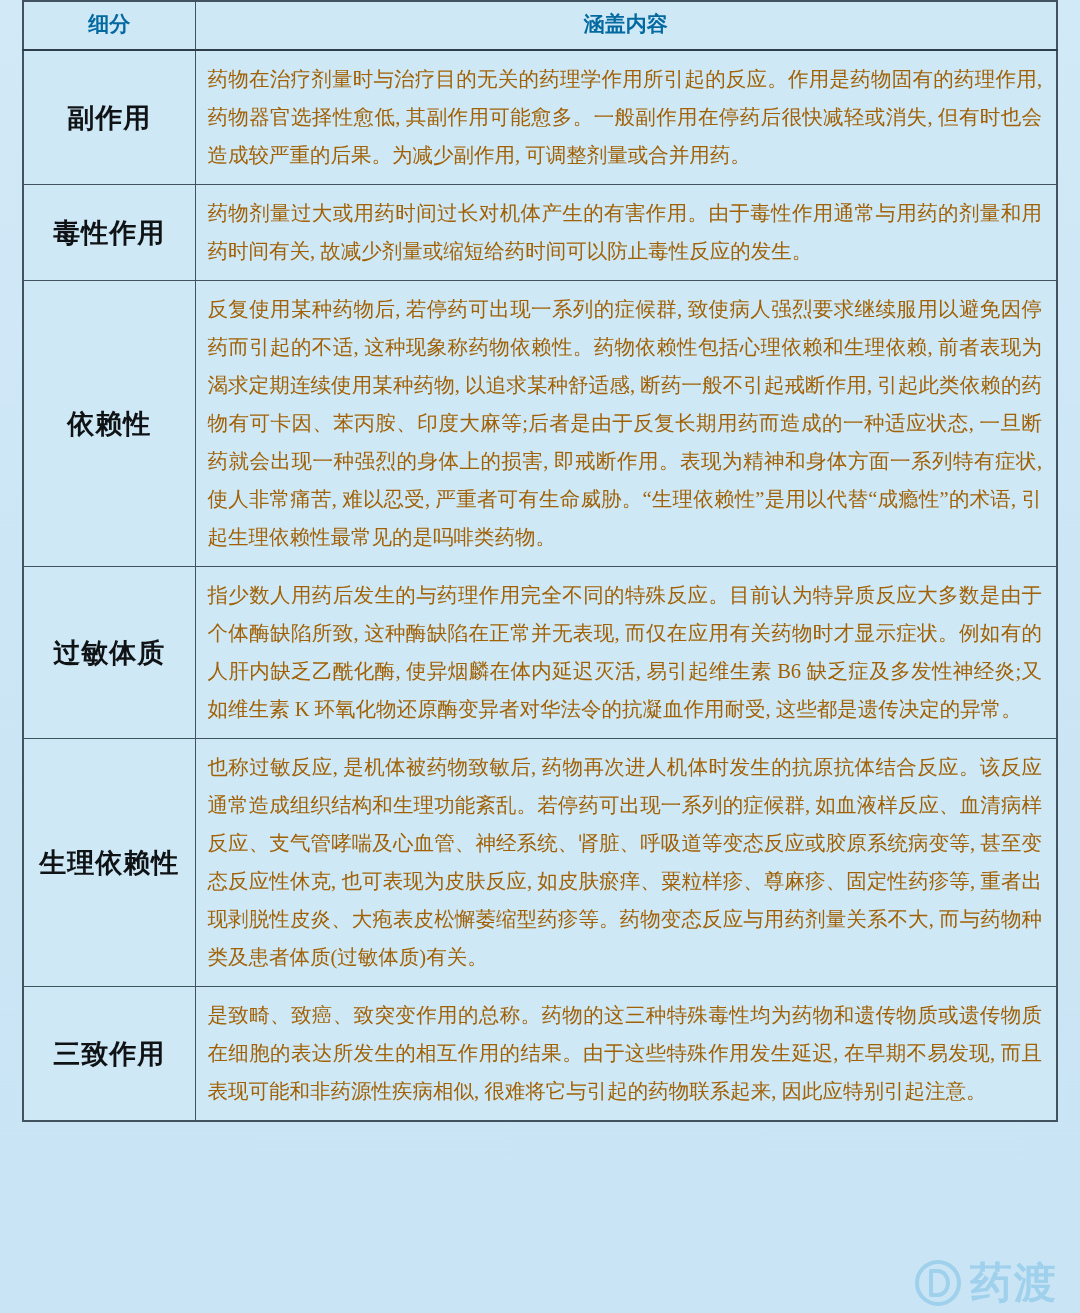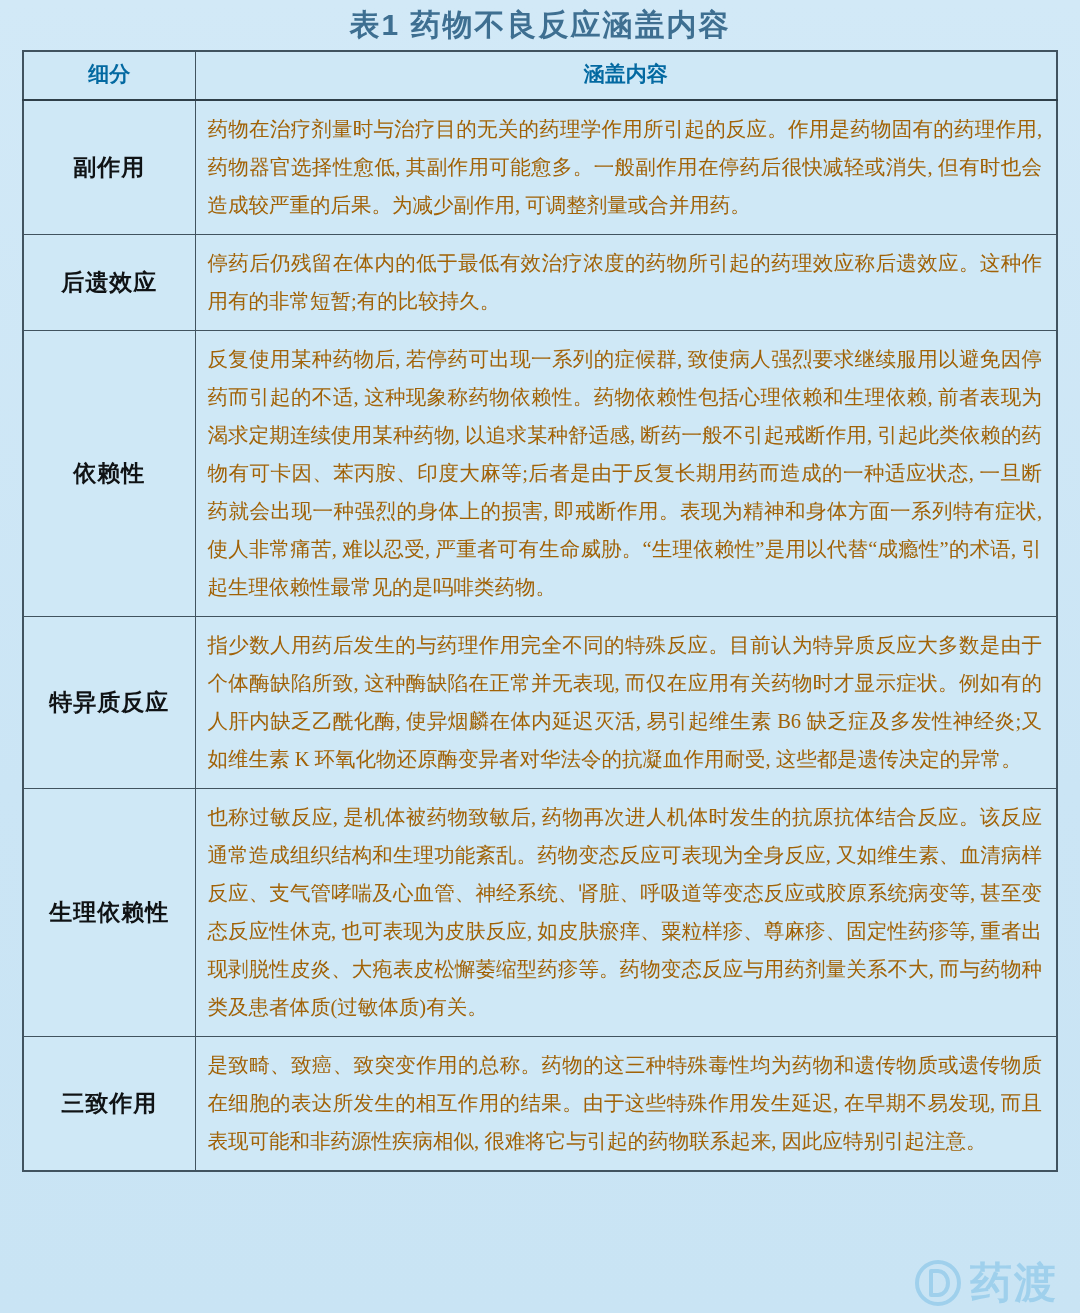--- a/index.html
+++ b/index.html
@@ -66,21 +66,21 @@
     font-weight: 700;
     padding: 8px 0 11px 0;
     color: #0369a1;
     text-align: center;
     font-family: "Liberation Serif", "DejaVu Serif", serif;
   }
 
   td.term {
     text-align: center;
     vertical-align: middle;
-    font-size: 23px;
+    font-size: 27px;
     font-weight: 700;
     color: #101315;
     letter-spacing: 1px;
     padding: 4px 2px;
   }
 
   td.content {
     vertical-align: top;
     padding: 9px 14px 10px 12px;
     font-size: 20.5px;
@@ -114,54 +114,53 @@
     font-family: "Liberation Sans", "DejaVu Sans", sans-serif;
     line-height: 1;
     letter-spacing: 2px;
   }
 </style>
 </head>
 <body>
 
 <div class="page">
 
-  <div class="title">表1  药物不良反应涵盖内容</div>
 
   <div class="table-wrap">
     <table class="adr">
       <colgroup>
         <col class="c-term">
         <col class="c-content">
       </colgroup>
       <thead>
         <tr>
           <th>细分</th>
           <th>涵盖内容</th>
         </tr>
       </thead>
       <tbody>
         <tr>
           <td class="term">副作用</td>
           <td class="content">药物在治疗剂量时与治疗目的无关的药理学作用所引起的反应。作用是药物固有的药理作用, 药物器官选择性愈低, 其副作用可能愈多。一般副作用在停药后很快减轻或消失, 但有时也会造成较严重的后果。为减少副作用, 可调整剂量或合并用药。</td>
         </tr>
         <tr>
-          <td class="term">后遗效应</td>
-          <td class="content">停药后仍残留在体内的低于最低有效治疗浓度的药物所引起的药理效应称后遗效应。这种作用有的非常短暂;有的比较持久。</td>
+          <td class="term">毒性作用</td>
+          <td class="content">药物剂量过大或用药时间过长对机体产生的有害作用。由于毒性作用通常与用药的剂量和用药时间有关, 故减少剂量或缩短给药时间可以防止毒性反应的发生。</td>
         </tr>
         <tr>
           <td class="term">依赖性</td>
           <td class="content">反复使用某种药物后, 若停药可出现一系列的症候群, 致使病人强烈要求继续服用以避免因停药而引起的不适, 这种现象称药物依赖性。药物依赖性包括心理依赖和生理依赖, 前者表现为渴求定期连续使用某种药物, 以追求某种舒适感, 断药一般不引起戒断作用, 引起此类依赖的药物有可卡因、苯丙胺、印度大麻等;后者是由于反复长期用药而造成的一种适应状态, 一旦断药就会出现一种强烈的身体上的损害, 即戒断作用。表现为精神和身体方面一系列特有症状, 使人非常痛苦, 难以忍受, 严重者可有生命威胁。“生理依赖性”是用以代替“成瘾性”的术语, 引起生理依赖性最常见的是吗啡类药物。</td>
         </tr>
         <tr>
-          <td class="term">特异质反应</td>
+          <td class="term">过敏体质</td>
           <td class="content">指少数人用药后发生的与药理作用完全不同的特殊反应。目前认为特异质反应大多数是由于个体酶缺陷所致, 这种酶缺陷在正常并无表现, 而仅在应用有关药物时才显示症状。例如有的人肝内缺乏乙酰化酶, 使异烟麟在体内延迟灭活, 易引起维生素 B6 缺乏症及多发性神经炎;又如维生素 K 环氧化物还原酶变异者对华法令的抗凝血作用耐受, 这些都是遗传决定的异常。</td>
         </tr>
         <tr>
           <td class="term">生理依赖性</td>
-          <td class="content">也称过敏反应, 是机体被药物致敏后, 药物再次进人机体时发生的抗原抗体结合反应。该反应通常造成组织结构和生理功能紊乱。药物变态反应可表现为全身反应, 又如维生素、血清病样反应、支气管哮喘及心血管、神经系统、肾脏、呼吸道等变态反应或胶原系统病变等, 甚至变态反应性休克, 也可表现为皮肤反应, 如皮肤瘀痒、粟粒样疹、尊麻疹、固定性药疹等, 重者出现剥脱性皮炎、大疱表皮松懈萎缩型药疹等。药物变态反应与用药剂量关系不大, 而与药物种类及患者体质(过敏体质)有关。</td>
+          <td class="content">也称过敏反应, 是机体被药物致敏后, 药物再次进人机体时发生的抗原抗体结合反应。该反应通常造成组织结构和生理功能紊乱。若停药可出现一系列的症候群, 如血液样反应、血清病样反应、支气管哮喘及心血管、神经系统、肾脏、呼吸道等变态反应或胶原系统病变等, 甚至变态反应性休克, 也可表现为皮肤反应, 如皮肤瘀痒、粟粒样疹、尊麻疹、固定性药疹等, 重者出现剥脱性皮炎、大疱表皮松懈萎缩型药疹等。药物变态反应与用药剂量关系不大, 而与药物种类及患者体质(过敏体质)有关。</td>
         </tr>
         <tr>
           <td class="term">三致作用</td>
           <td class="content">是致畸、致癌、致突变作用的总称。药物的这三种特殊毒性均为药物和遗传物质或遗传物质在细胞的表达所发生的相互作用的结果。由于这些特殊作用发生延迟, 在早期不易发现, 而且表现可能和非药源性疾病相似, 很难将它与引起的药物联系起来, 因此应特别引起注意。</td>
         </tr>
       </tbody>
     </table>
   </div>
 
   <div class="watermark">

